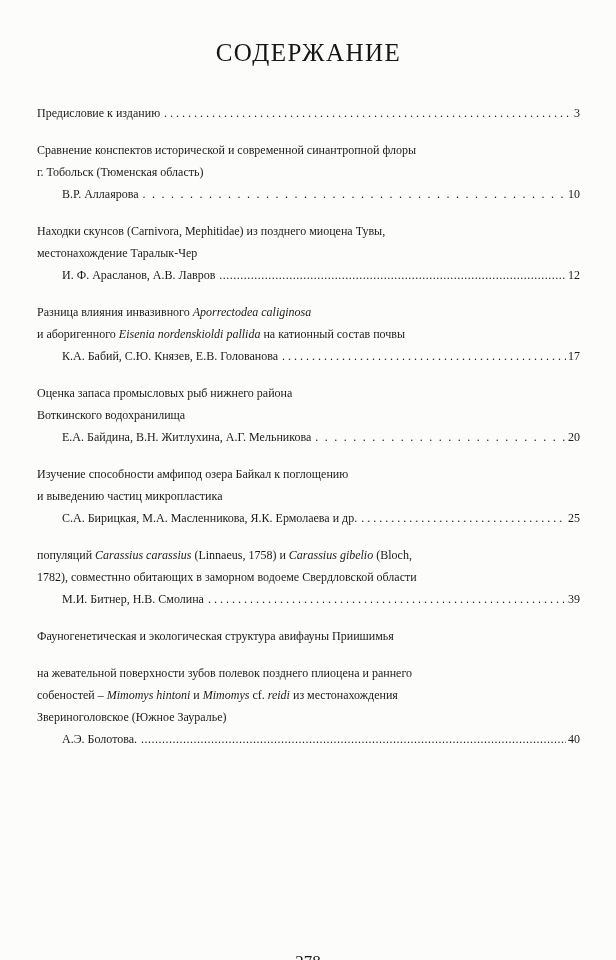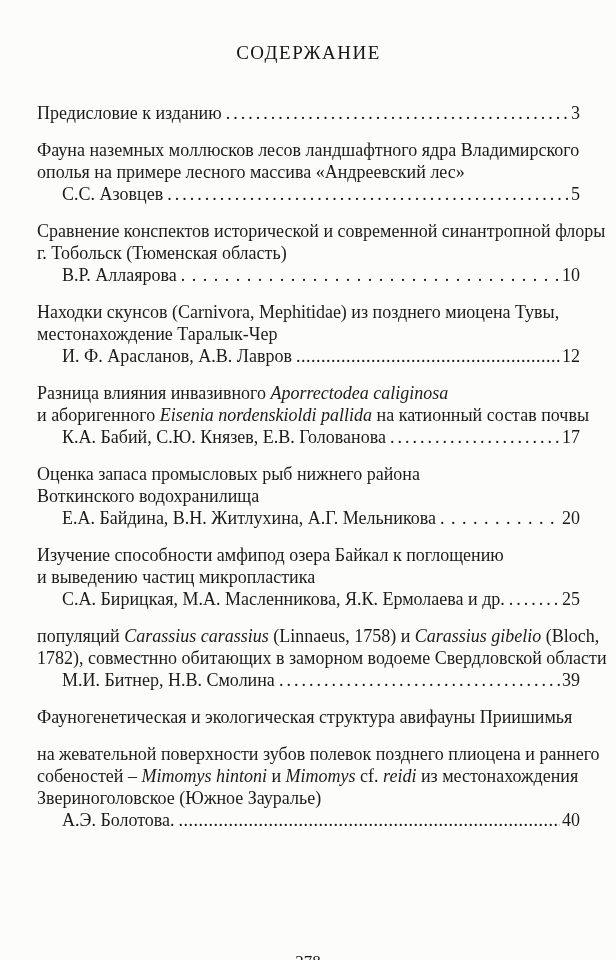--- a/index.html
+++ b/index.html
@@ -18,35 +18,35 @@
   .page {
     position: relative;
     width: 100%;
     height: 100%;
     box-sizing: border-box;
     padding: 0 36px 0 37px;
   }
   h1.page-title {
     margin: 40px 0 36px 0;
     text-align: center;
-    font-size: 19px;
+    font-size: 25px;
     line-height: 26px;
     font-weight: 400;
     letter-spacing: 1.5px;
     color: #151515;
   }
   .toc {
     width: 100%;
   }
   .entry {
     margin: 0 0 15px 0;
   }
   .title-line,
   .page-line {
-    font-size: 18px;
+    font-size: 12px;
     line-height: 22px;
     white-space: nowrap;
   }
   .page-line {
     display: flex;
     align-items: baseline;
   }
   .page-line.indent {
     padding-left: 25px;
   }
@@ -86,29 +86,20 @@
 
 <div class="page">
   <h1 class="page-title">СОДЕРЖАНИЕ</h1>
 
   <div class="toc" id="toc">
       <div class="entry">
         <div class="page-line">
           <span class="pl-text">Предисловие к изданию</span>
           <span class="leader normal"></span>
           <span class="pgnum">3</span>
-        </div>
-      </div>
-      <div class="entry">
-        <div class="title-line"><span>Фауна наземных моллюсков лесов ландшафтного ядра Владимирского</span></div>
-        <div class="title-line"><span>ополья на примере лесного массива «Андреевский лес»</span></div>
-        <div class="page-line indent">
-          <span class="pl-text">С.С. Азовцев</span>
-          <span class="leader normal"></span>
-          <span class="pgnum">5</span>
         </div>
       </div>
       <div class="entry">
         <div class="title-line"><span>Сравнение конспектов исторической и современной синантропной флоры</span></div>
         <div class="title-line"><span>г. Тобольск (Тюменская область)</span></div>
         <div class="page-line indent">
           <span class="pl-text">В.Р. Аллаярова</span>
           <span class="leader wide"></span>
           <span class="pgnum">10</span>
         </div>

